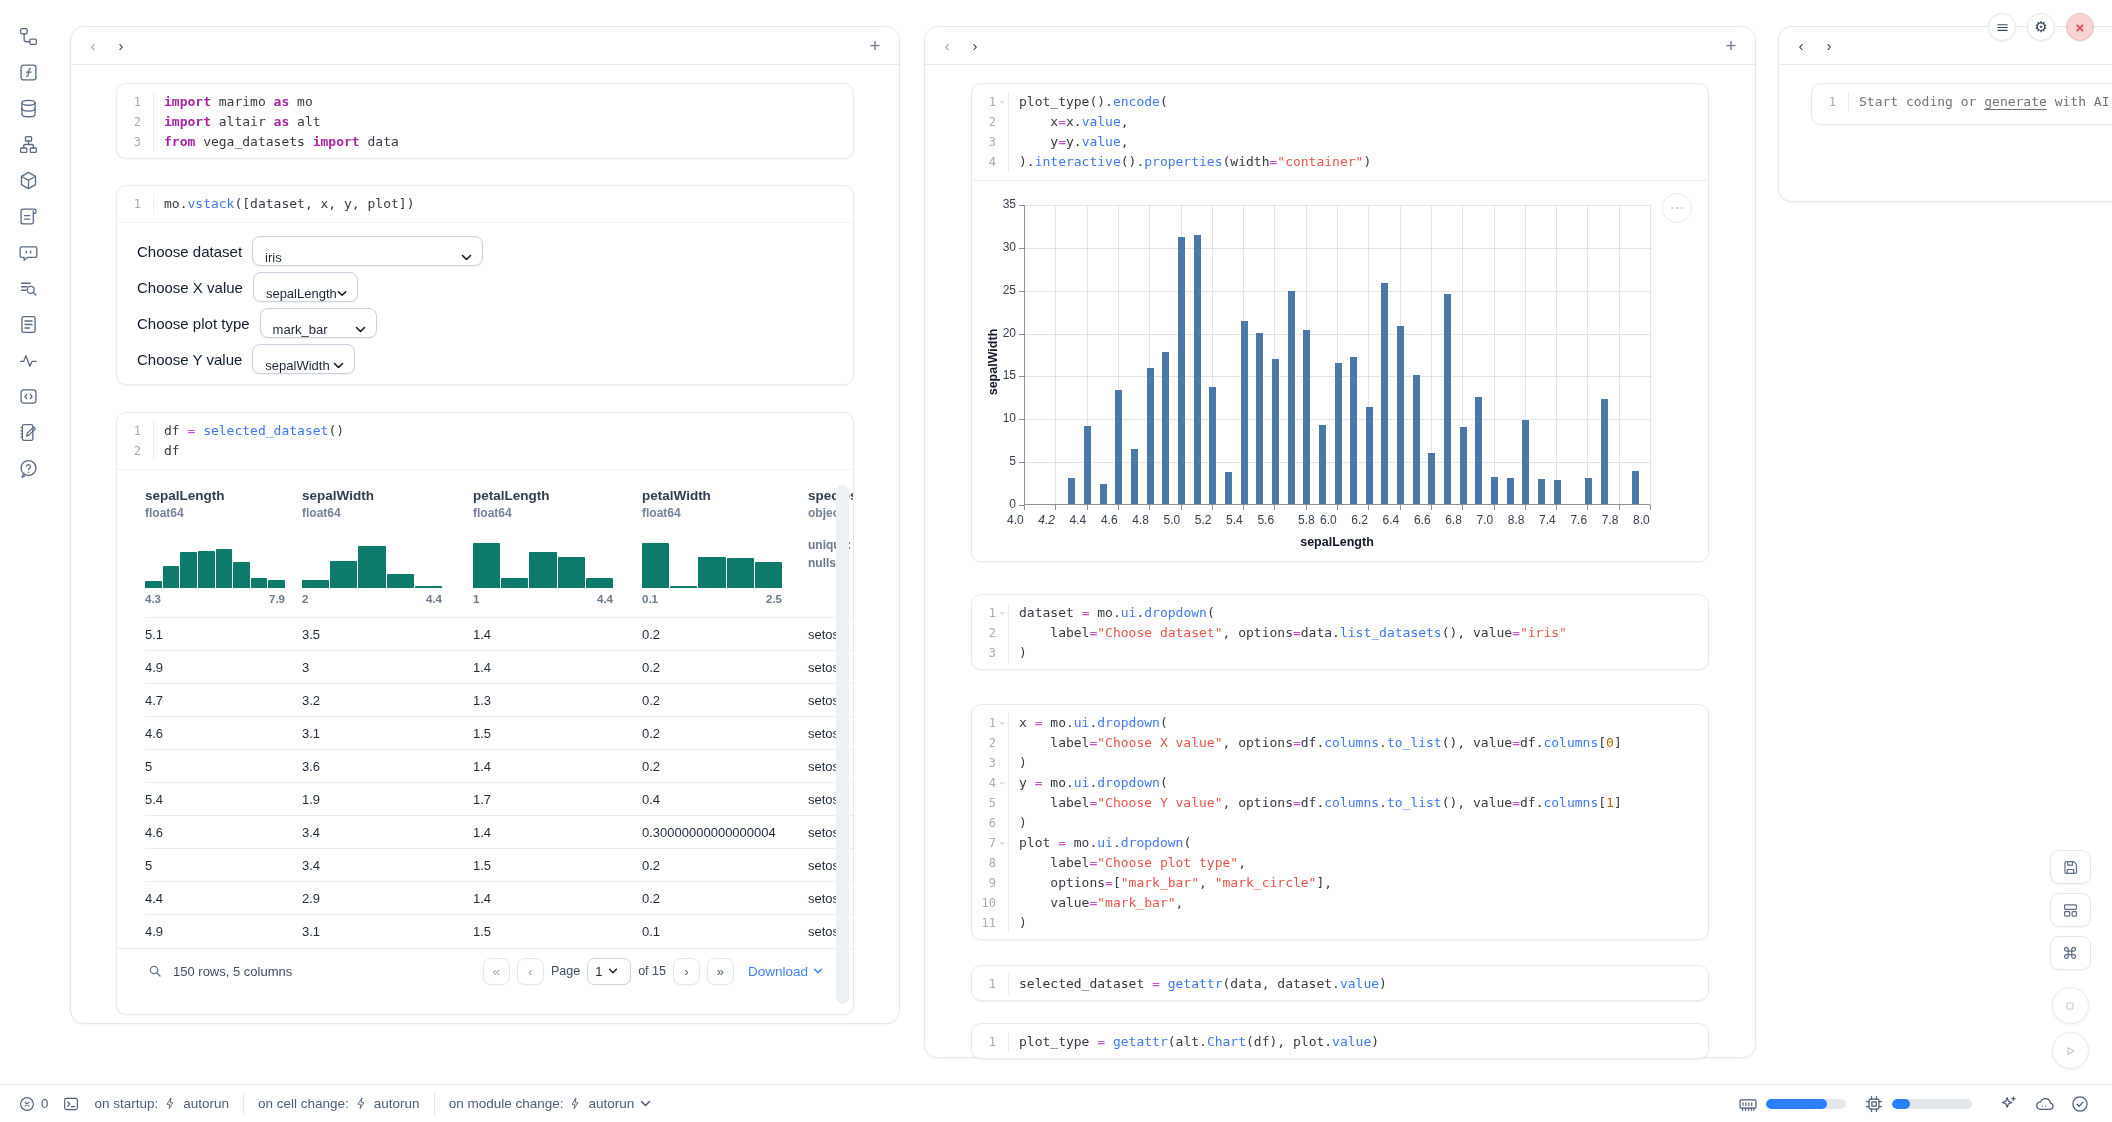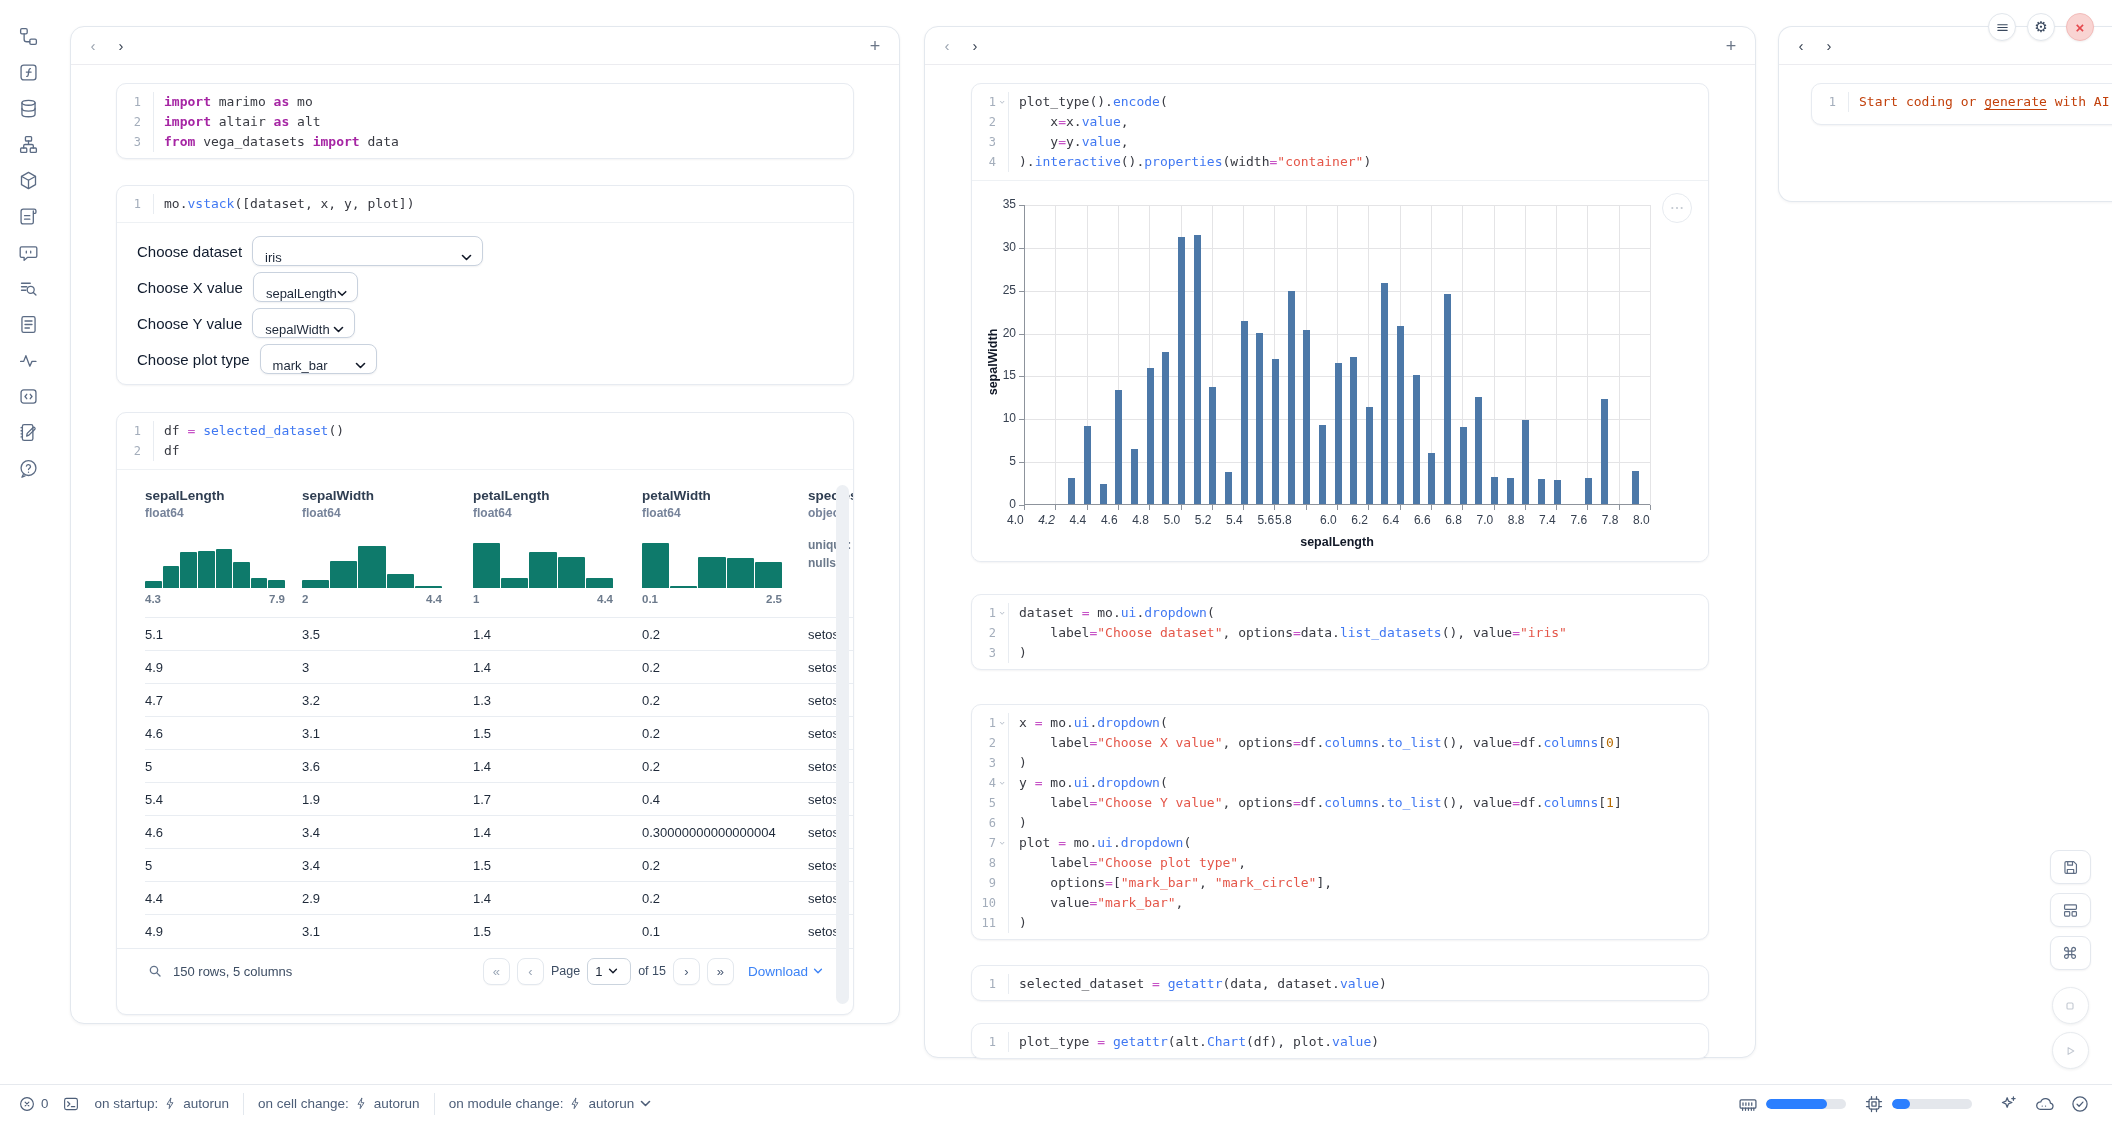--- a/index.html
+++ b/index.html
@@ -109,21 +109,21 @@
     border:1px solid #e7ebf0; background:#fff; display:flex; align-items:center; justify-content:center; }
 
   .m-plotcell { height:479px; margin-bottom:32px; }
   .m-datasetcell { height:76px; margin-bottom:34px; }
   .m-dropdownscell { height:236px; margin-bottom:25px; }
   .m-one { height:36px; }
   .m-selectedcell { margin-bottom:22px; }
 
   
   .m-scratch { width:400px; height:42px; }
-  .ph { color:#c2410c; }
+  .ph { color:#737373; }
   .ph.u { text-decoration:underline; text-underline-offset:3px; }
 
   
   .topbtns { position:absolute; left:1988px; top:13px; display:flex; gap:11px; z-index:6; }
   .circbtn { width:28px; height:28px; border-radius:50%; background:#fff; border:1px solid #e2e7ed;
     box-shadow:0 1px 2px rgba(0,0,0,.06); display:flex; align-items:center; justify-content:center; color:#39485e; }
   .circbtn svg { width:15px; height:15px; stroke:#39485e; stroke-width:1.8; stroke-linecap:round; fill:none; }
   .circbtn.closebtn { background:#f9d4d2; border-color:#f3bcba; color:#e5484d; font-size:15px; font-weight:bold; }
   .circbtn.gear { font-size:15px; }
 
@@ -300,32 +300,32 @@
             <div class="ctl-row">
               <span class="ctl-label">Choose X value</span>
               <div class="select" style="width: 105px;">
                 <span class="sval">sepalLength</span>
                 <svg width="11" height="7" viewBox="0 0 11 7" style="stroke:#111827;fill:none;stroke-width:1.6;stroke-linecap:round;stroke-linejoin:round">
                   <path d="M1.5 1.5L5.5 5.5L9.5 1.5"></path>
                 </svg>
               </div>
             </div>
             <div class="ctl-row">
-              <span class="ctl-label">Choose Y value</span>
-              <div class="select" style="width: 103px;">
-                <span class="sval">sepalWidth</span>
+              <span class="ctl-label">Choose plot type</span>
+              <div class="select" style="width: 117px;">
+                <span class="sval">mark_bar</span>
                 <svg width="11" height="7" viewBox="0 0 11 7" style="stroke:#111827;fill:none;stroke-width:1.6;stroke-linecap:round;stroke-linejoin:round">
                   <path d="M1.5 1.5L5.5 5.5L9.5 1.5"></path>
                 </svg>
               </div>
             </div>
             <div class="ctl-row">
-              <span class="ctl-label">Choose plot type</span>
-              <div class="select" style="width: 117px;">
-                <span class="sval">mark_bar</span>
+              <span class="ctl-label">Choose Y value</span>
+              <div class="select" style="width: 103px;">
+                <span class="sval">sepalWidth</span>
                 <svg width="11" height="7" viewBox="0 0 11 7" style="stroke:#111827;fill:none;stroke-width:1.6;stroke-linecap:round;stroke-linejoin:round">
                   <path d="M1.5 1.5L5.5 5.5L9.5 1.5"></path>
                 </svg>
               </div>
             </div>
           </div>
       </div>
       <div class="cell m-df">
         <div class="code">
             <div class="codeline">
@@ -627,21 +627,21 @@
             <div class="gridline-v" style="left: 239.8px; top: 24px; height: 300px;"></div>
             <div class="xtick" style="left: 222.8px;">5.2</div>
             <div class="xtickmark" style="left: 239.8px;"></div>
             <div class="gridline-v" style="left: 271.1px; top: 24px; height: 300px;"></div>
             <div class="xtick" style="left: 254.1px;">5.4</div>
             <div class="xtickmark" style="left: 271.1px;"></div>
             <div class="gridline-v" style="left: 302.4px; top: 24px; height: 300px;"></div>
             <div class="xtick" style="left: 285.4px;">5.6</div>
             <div class="xtickmark" style="left: 302.4px;"></div>
             <div class="gridline-v" style="left: 333.7px; top: 24px; height: 300px;"></div>
-            <div class="xtick" style="left: 303px;">5.8</div>
+            <div class="xtick" style="left: 326px;">5.8</div>
             <div class="xtickmark" style="left: 333.7px;"></div>
             <div class="gridline-v" style="left: 365px; top: 24px; height: 300px;"></div>
             <div class="xtick" style="left: 348px;">6.0</div>
             <div class="xtickmark" style="left: 365px;"></div>
             <div class="gridline-v" style="left: 396.3px; top: 24px; height: 300px;"></div>
             <div class="xtick" style="left: 379.3px;">6.2</div>
             <div class="xtickmark" style="left: 396.3px;"></div>
             <div class="gridline-v" style="left: 427.6px; top: 24px; height: 300px;"></div>
             <div class="xtick" style="left: 410.6px;">6.4</div>
             <div class="xtickmark" style="left: 427.6px;"></div>

